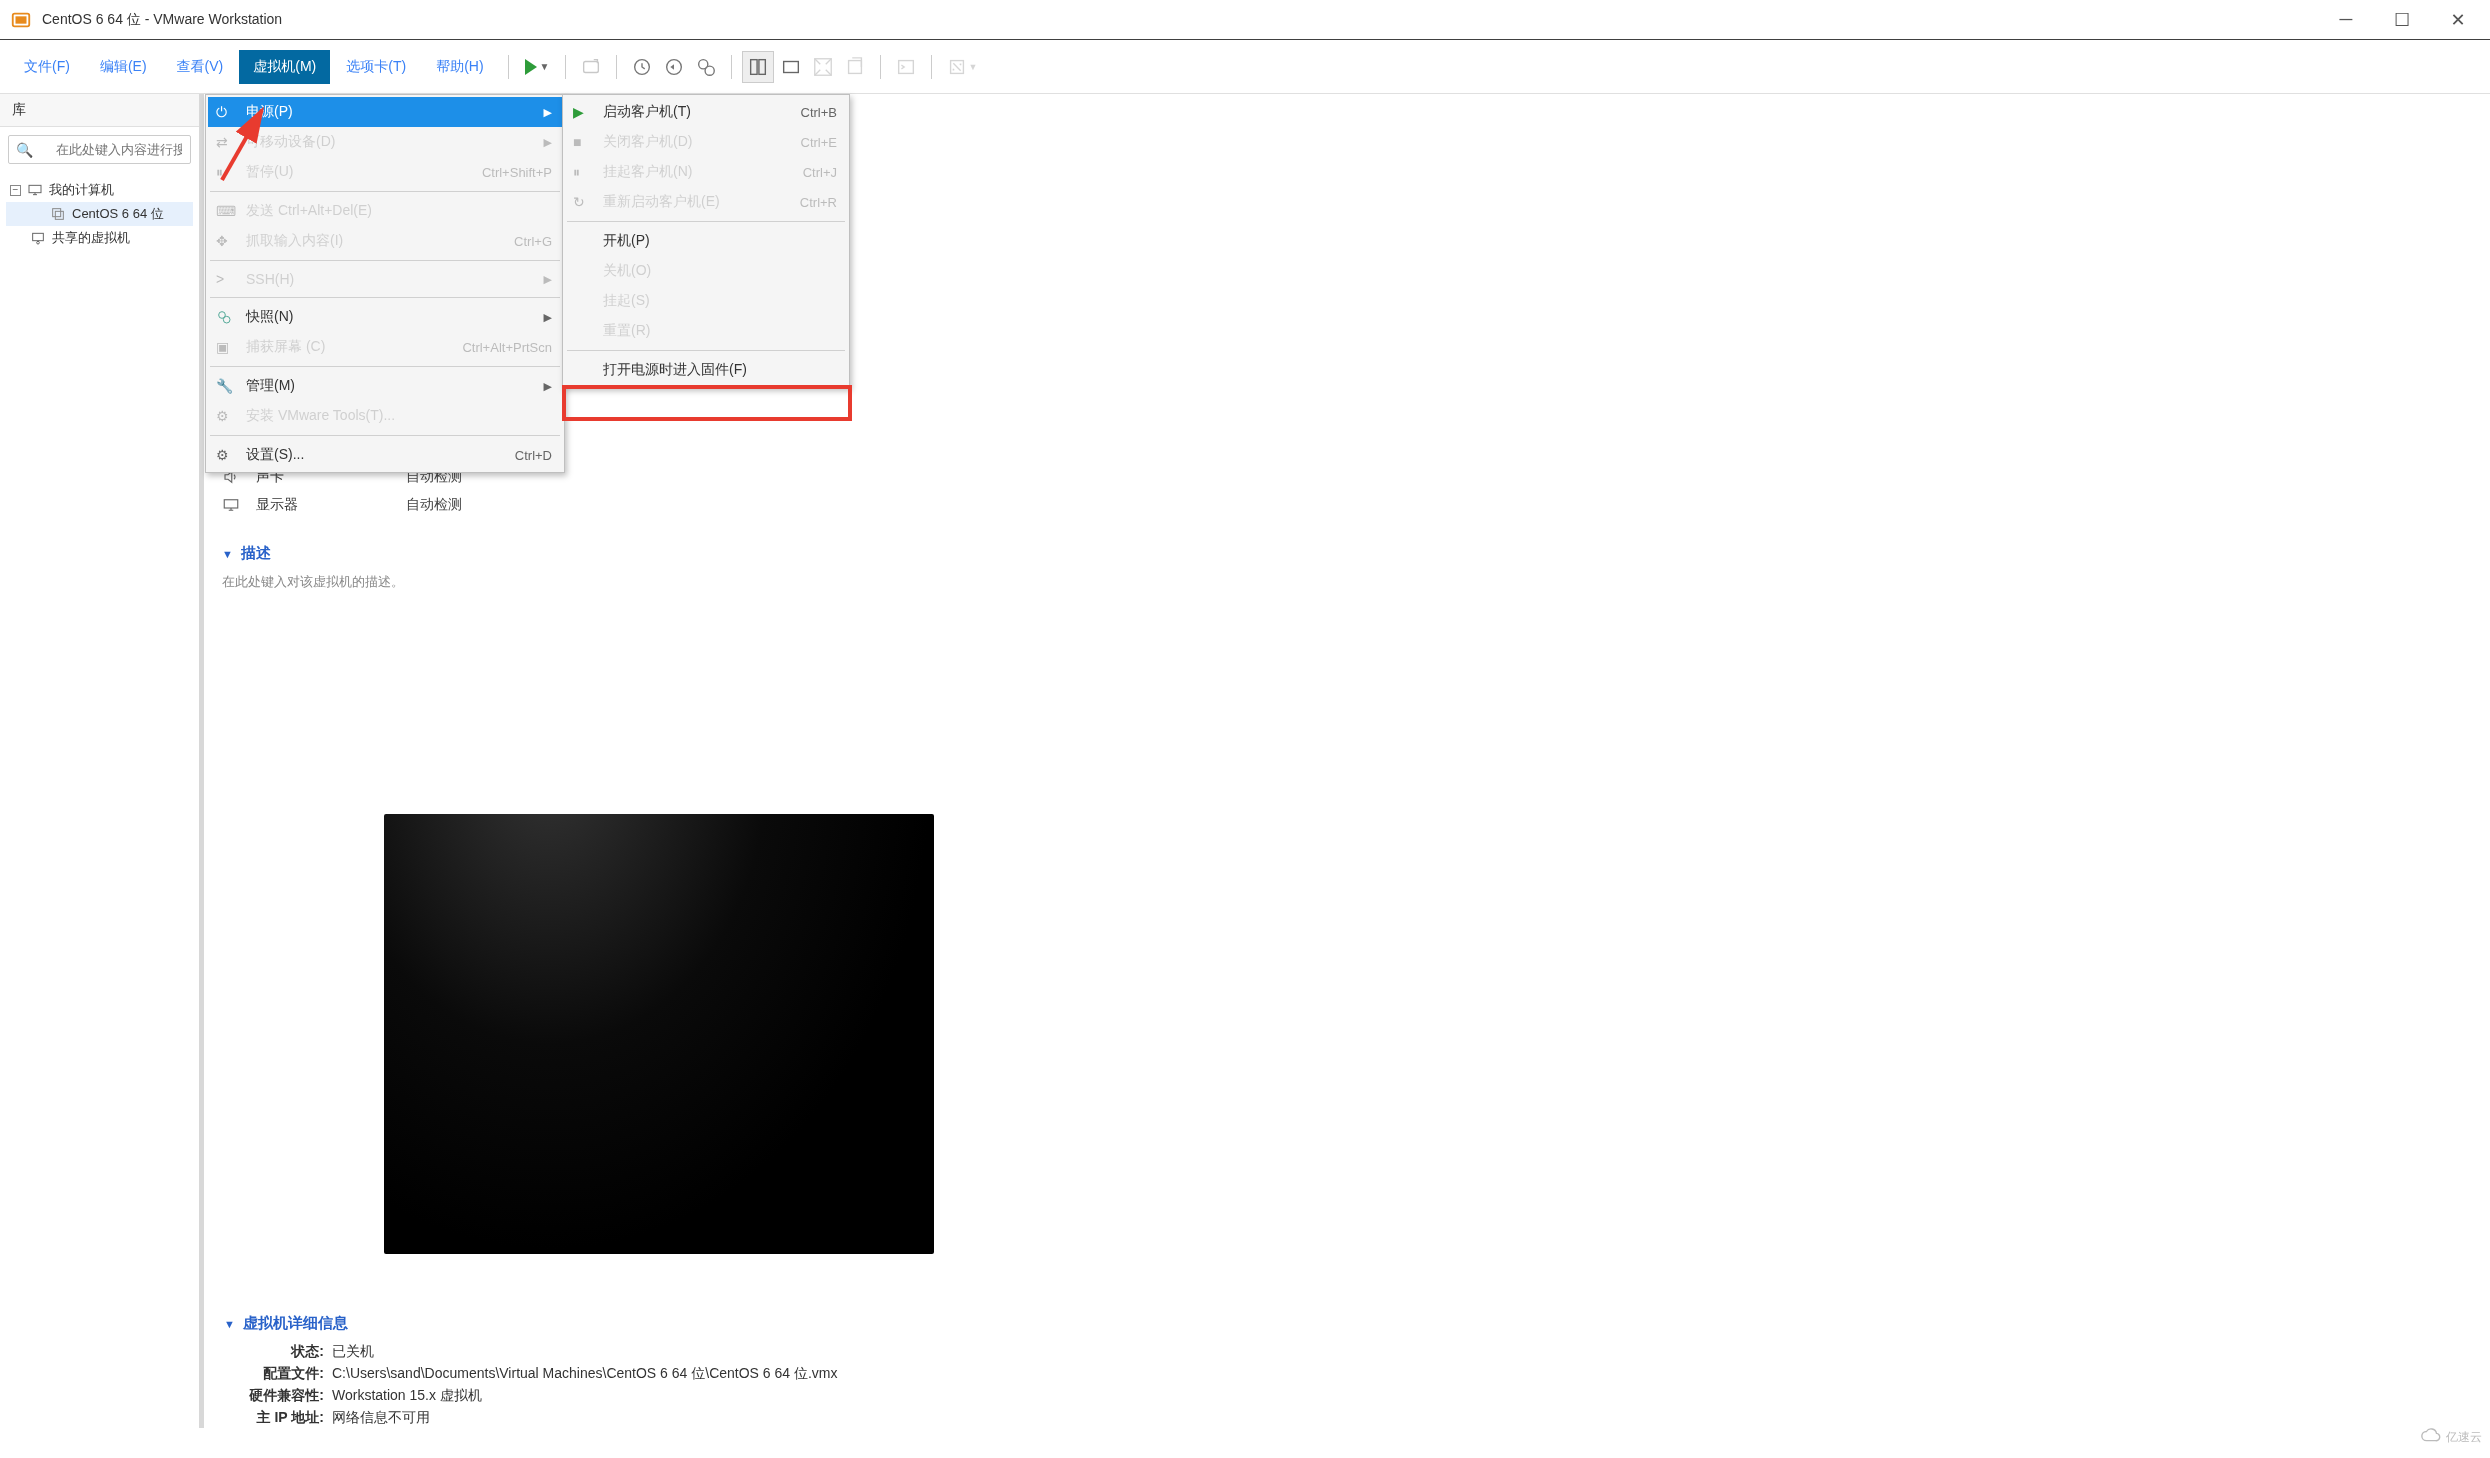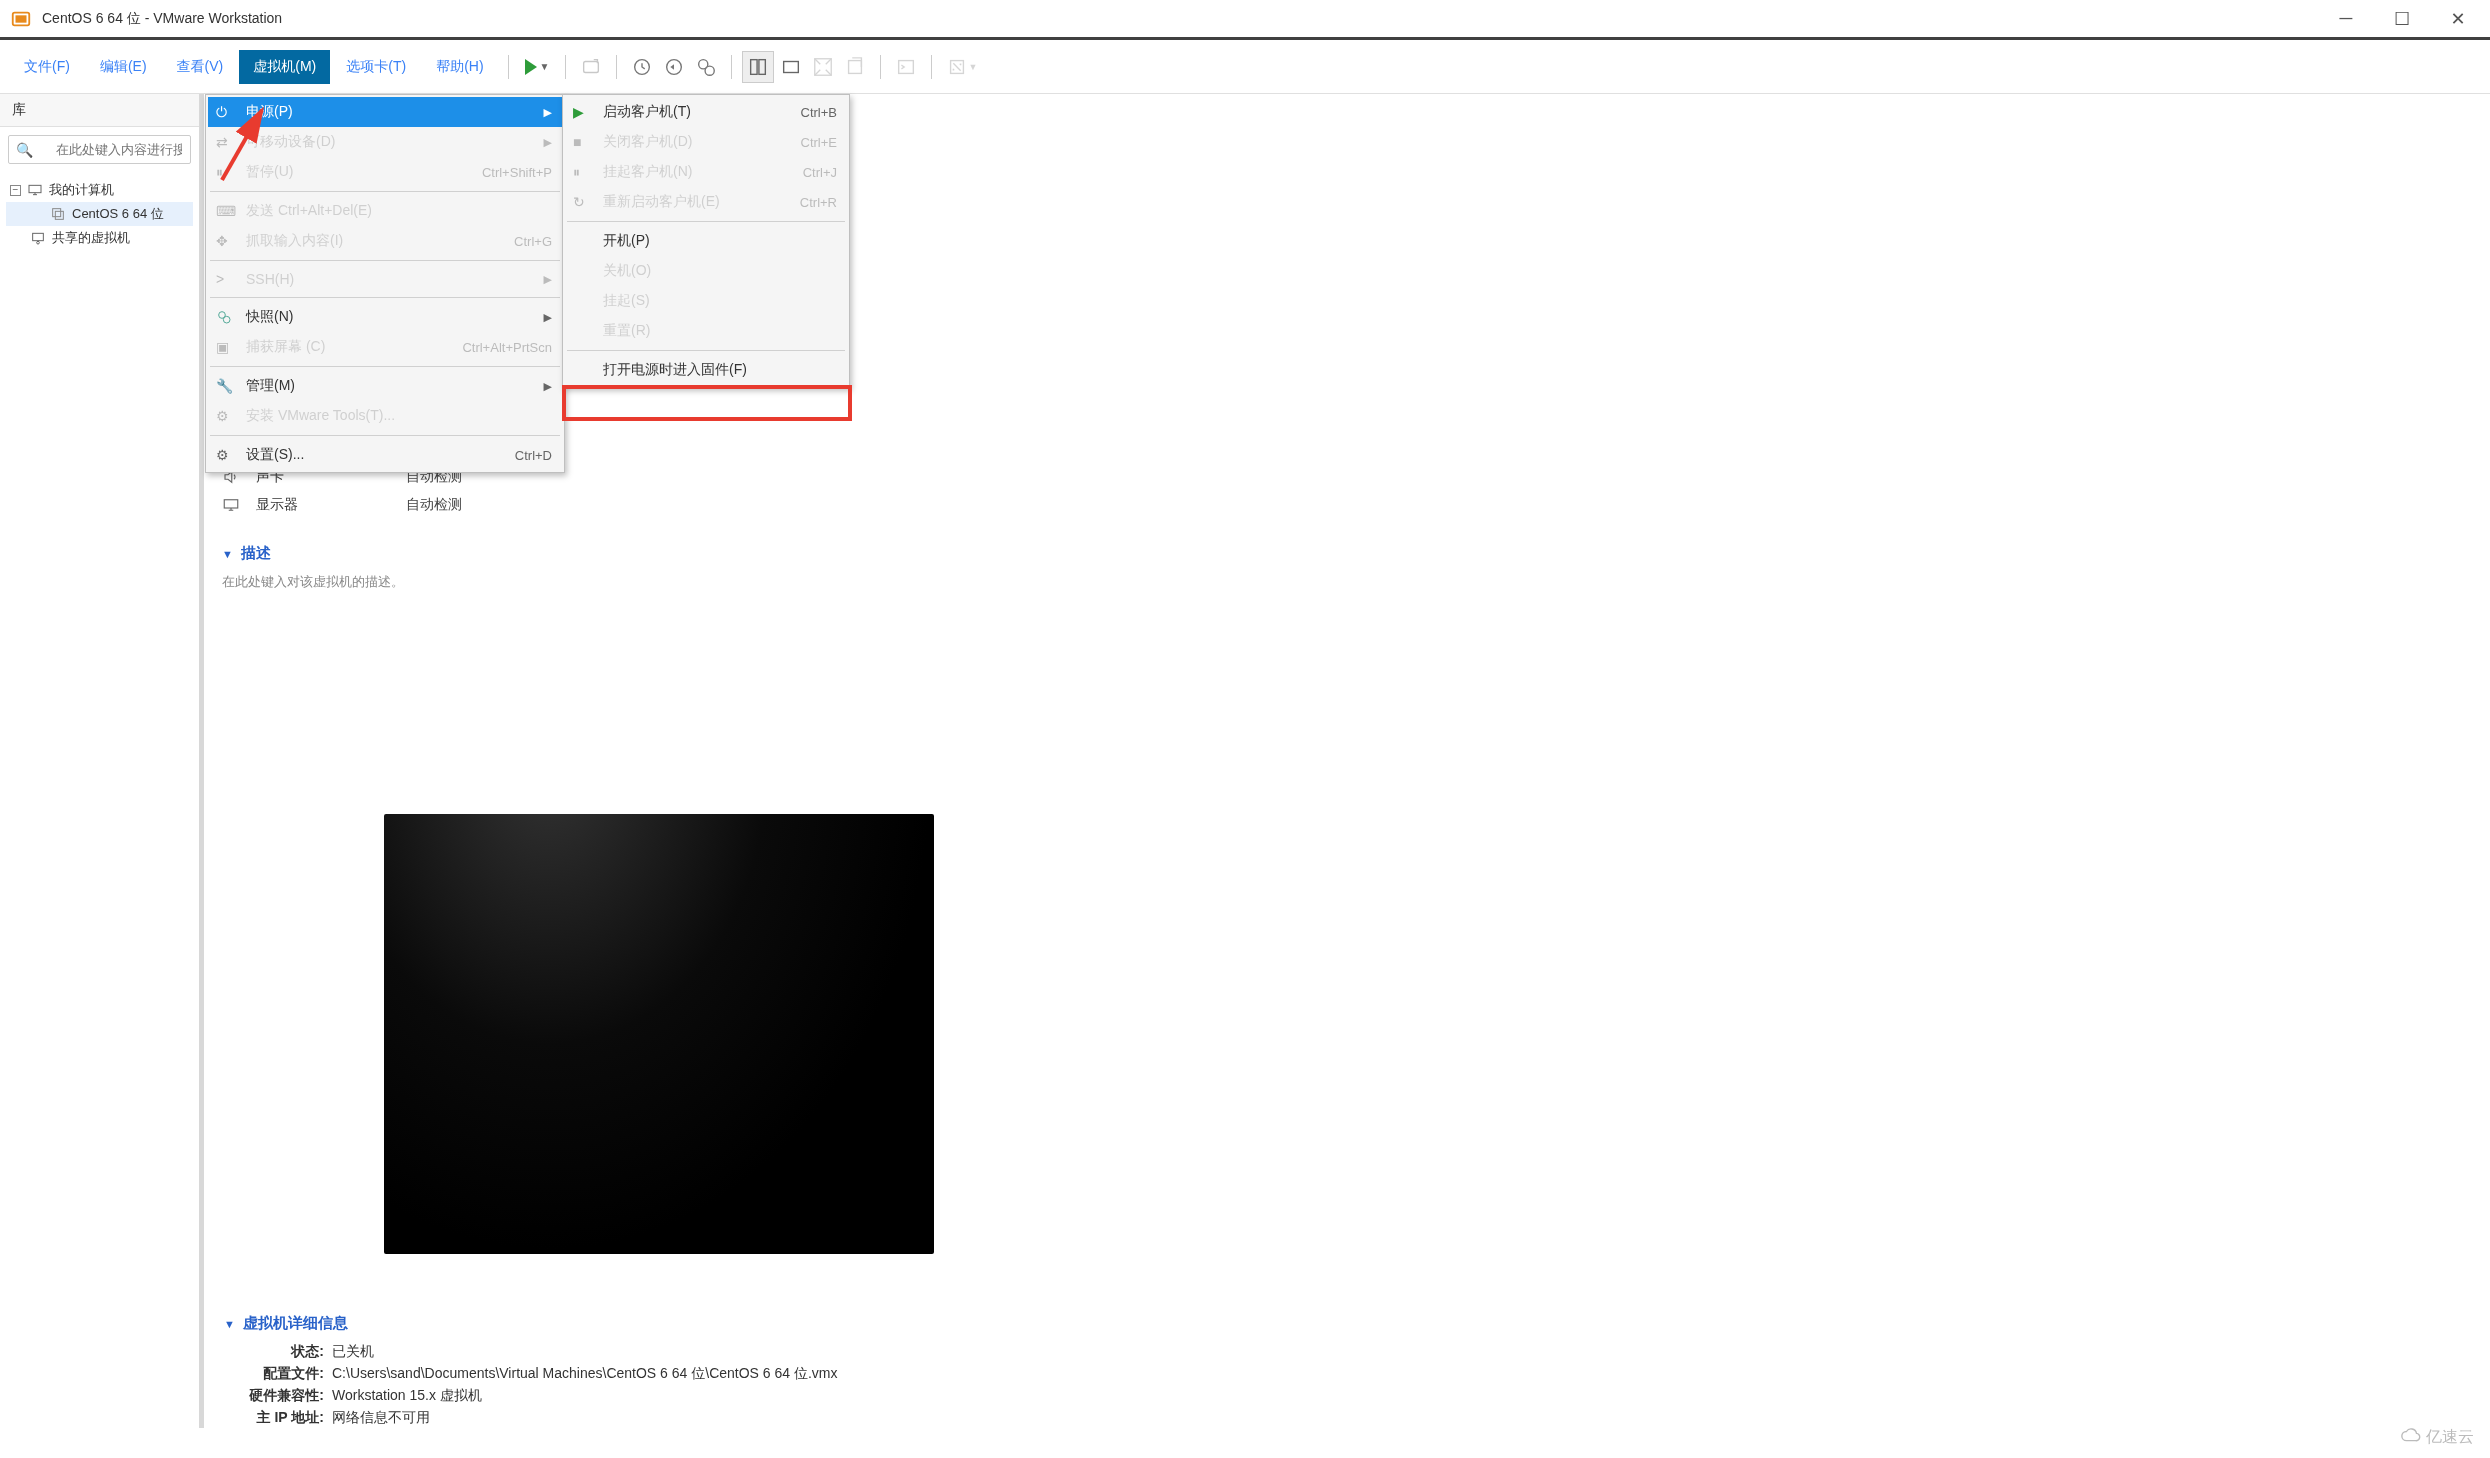--- a/index.html
+++ b/index.html
@@ -1,19 +1,19 @@
 <!DOCTYPE html>
 <html><head>
 <meta charset="utf-8">
 <style>
 * { margin: 0; padding: 0; box-sizing: border-box; font-family: "Microsoft YaHei", "Segoe UI", Tahoma, sans-serif; }
 body { background: #fff; font-size: 13px; color: #333; overflow: hidden; width: 2490px; height: 1458px; position: relative; }
 
 
-.titlebar { height: 40px; display: flex; align-items: center; padding: 0 10px; border-bottom: 3px solid #404040; }
+.titlebar { height: 40px; display: flex; align-items: center; padding: 0 10px; border-bottom: 1px solid #404040; }
 .titlebar .app-icon { width: 22px; height: 22px; margin-right: 10px; }
 .titlebar .title { flex: 1; font-size: 14px; color: #333; }
 .titlebar .win-controls { display: flex; gap: 28px; margin-right: 8px; }
 .titlebar .win-controls span { font-size: 18px; color: #555; cursor: pointer; display:inline-flex; align-items:center; justify-content:center; width:28px; height:28px;}
 
 
 .menubar { height: 54px; display: flex; align-items: center; padding: 0 10px; border-bottom: 1px solid #e0e0e0; gap: 2px; }
 .menubar .menu-item { padding: 8px 14px; font-size: 14px; color: #3b82f6; cursor: pointer; }
 .menubar .menu-item.active { background: #0369a1; color: #fff; }
 .menubar .sep { width: 1px; height: 24px; background: #ccc; margin: 0 8px; }
@@ -76,21 +76,21 @@
 .submenu .mrow { display:flex; align-items:center; padding:6px 10px 6px 8px; font-size:14px; color:#333;}
 .submenu .mrow.disabled { color:#999; }
 .submenu .mrow .micon { width:22px; color:#666; margin-right:8px; display:inline-flex;}
 .submenu .mrow .mlabel { flex:1; }
 .submenu .mrow .mshort { color:#666; font-size:13px;}
 .submenu .msep { height:1px; background:#d0d0d0; margin:4px 2px; }
 
 .red-box { position:absolute; border:4px solid #e83b2f; z-index:70; pointer-events:none; }
 .red-arrow { position:absolute; z-index:65; pointer-events:none; }
 
-.watermark { position:absolute; right:16px; bottom:10px; color:#bbb; font-size:16px; display:flex; align-items:center; gap:4px;}
+.watermark { position:absolute; right:8px; bottom:10px; color:#bbb; font-size:12px; display:flex; align-items:center; gap:4px;}
 
 
 html,body{transform-origin:top left;}
 </style>
 </head>
 <body>
 
 <div class="titlebar">
   <span class="app-icon">
     <svg viewBox="0 0 24 24">

